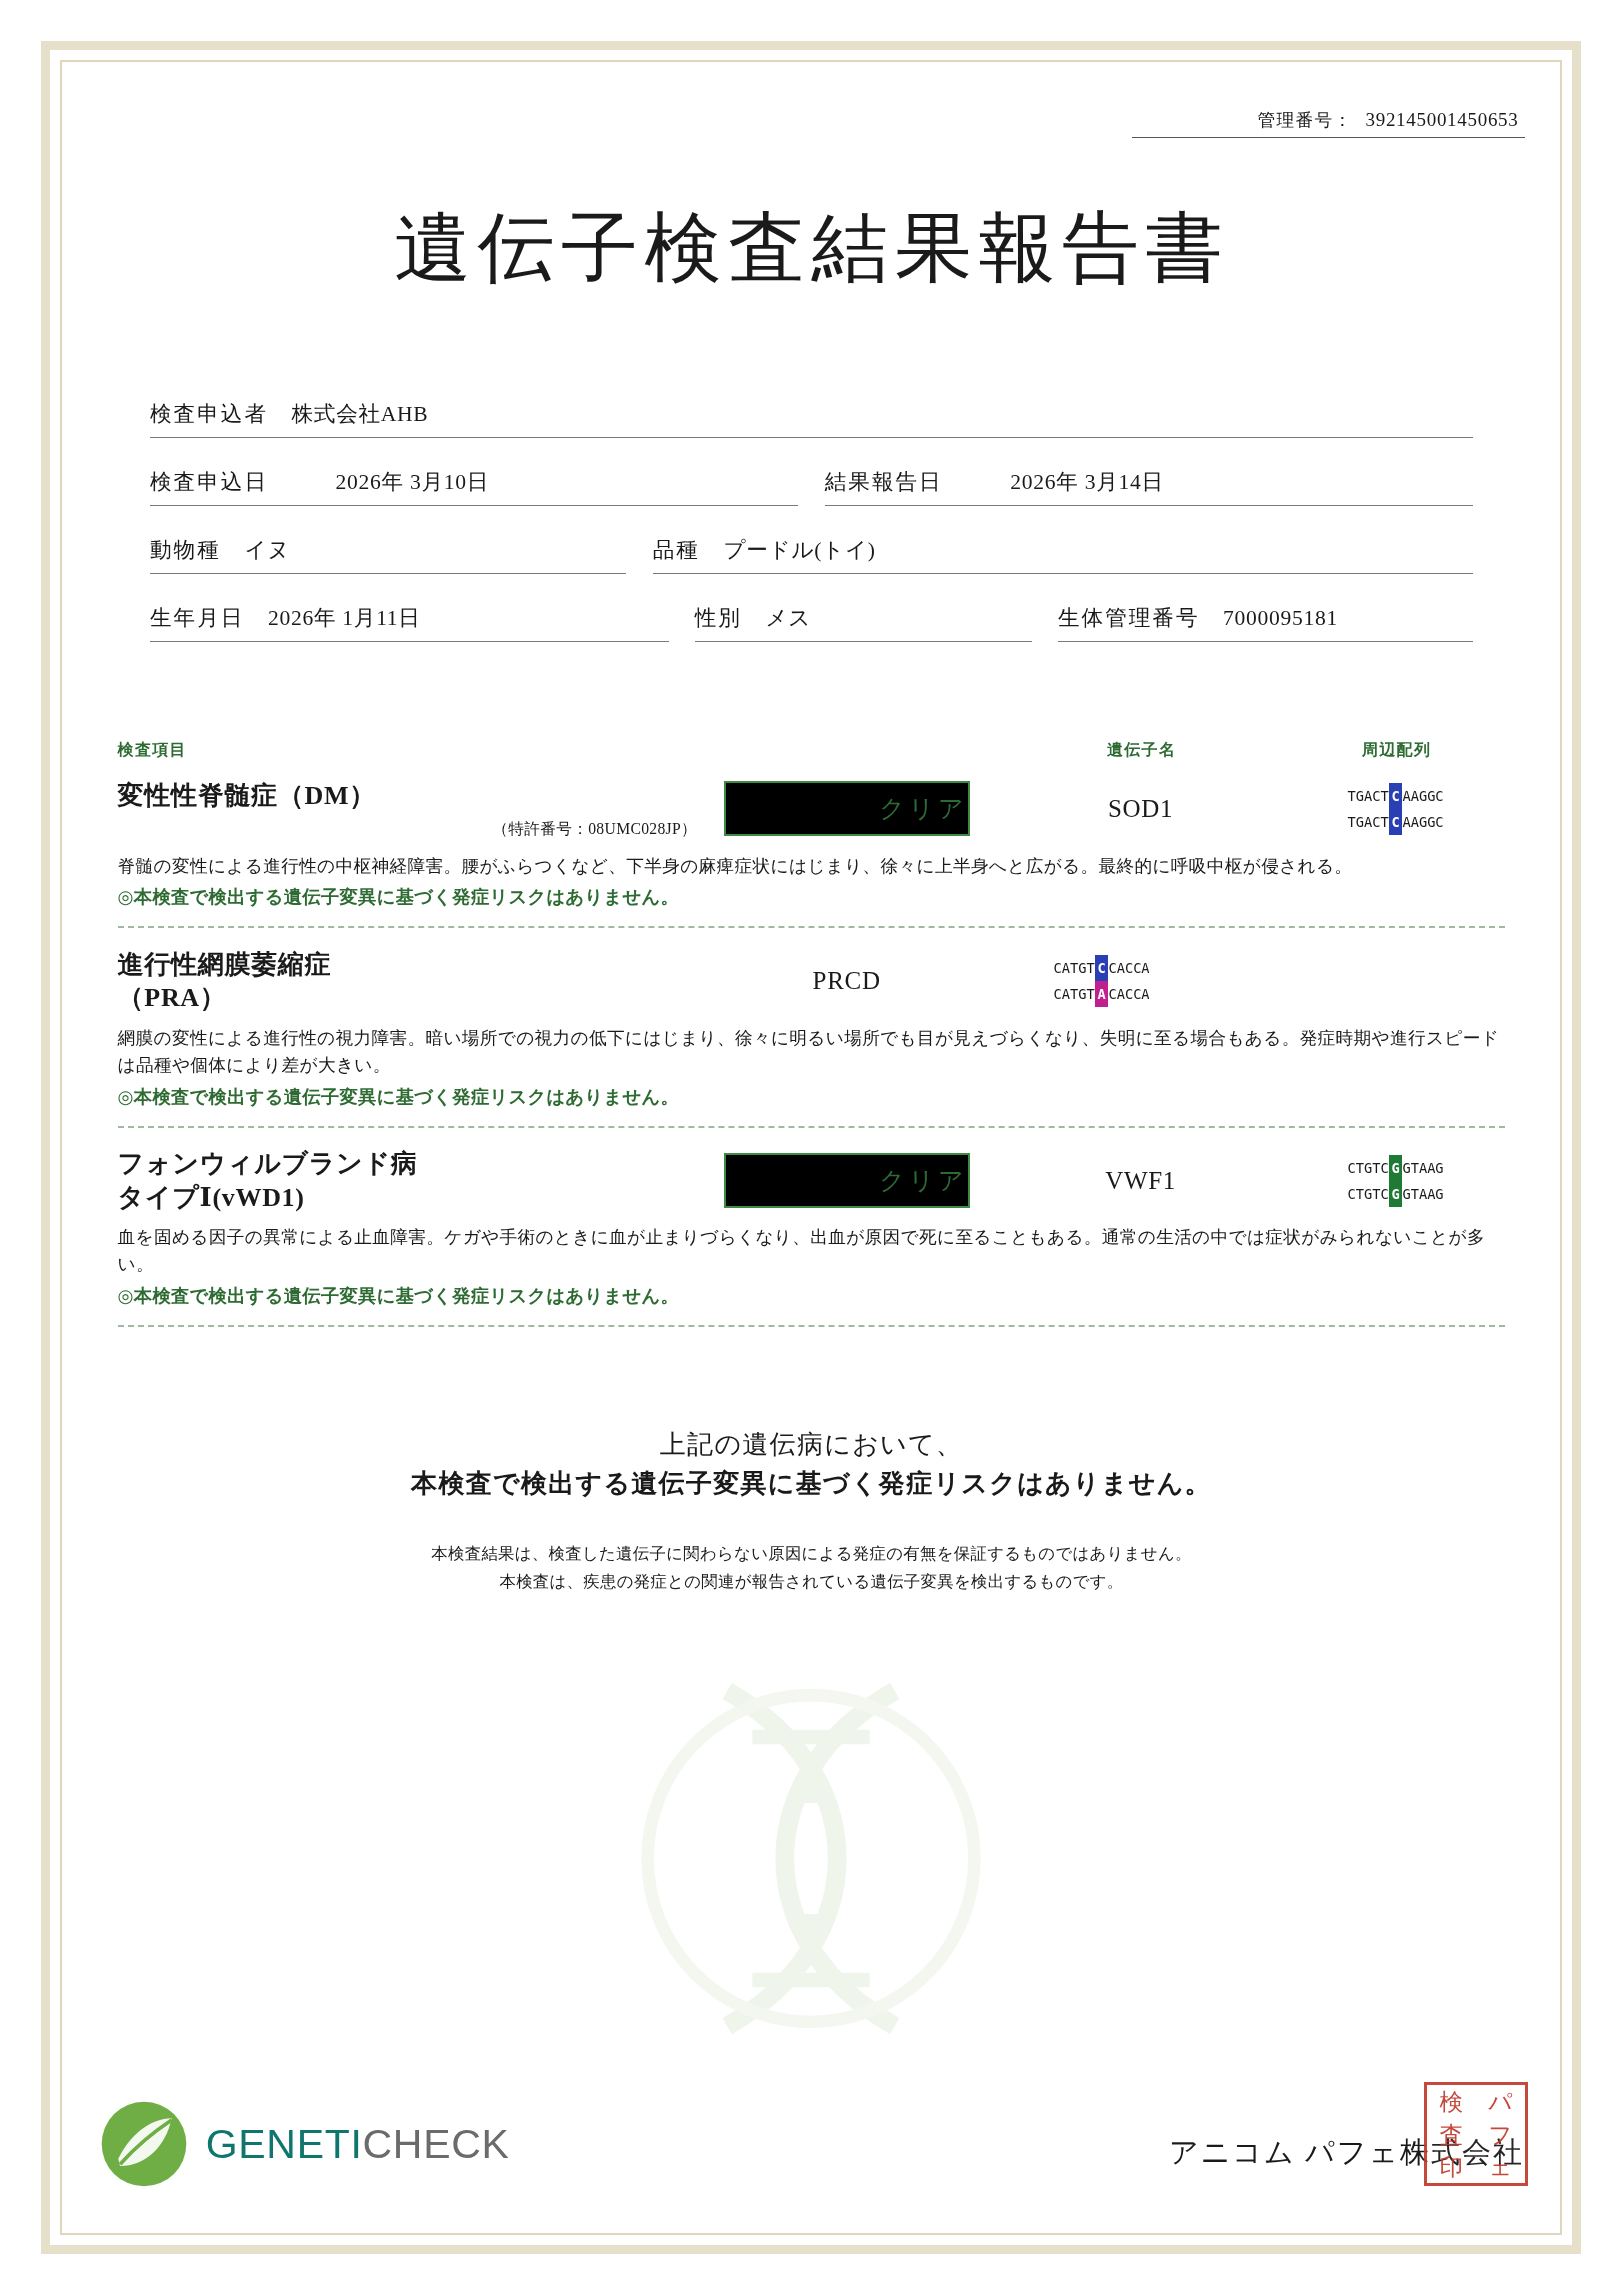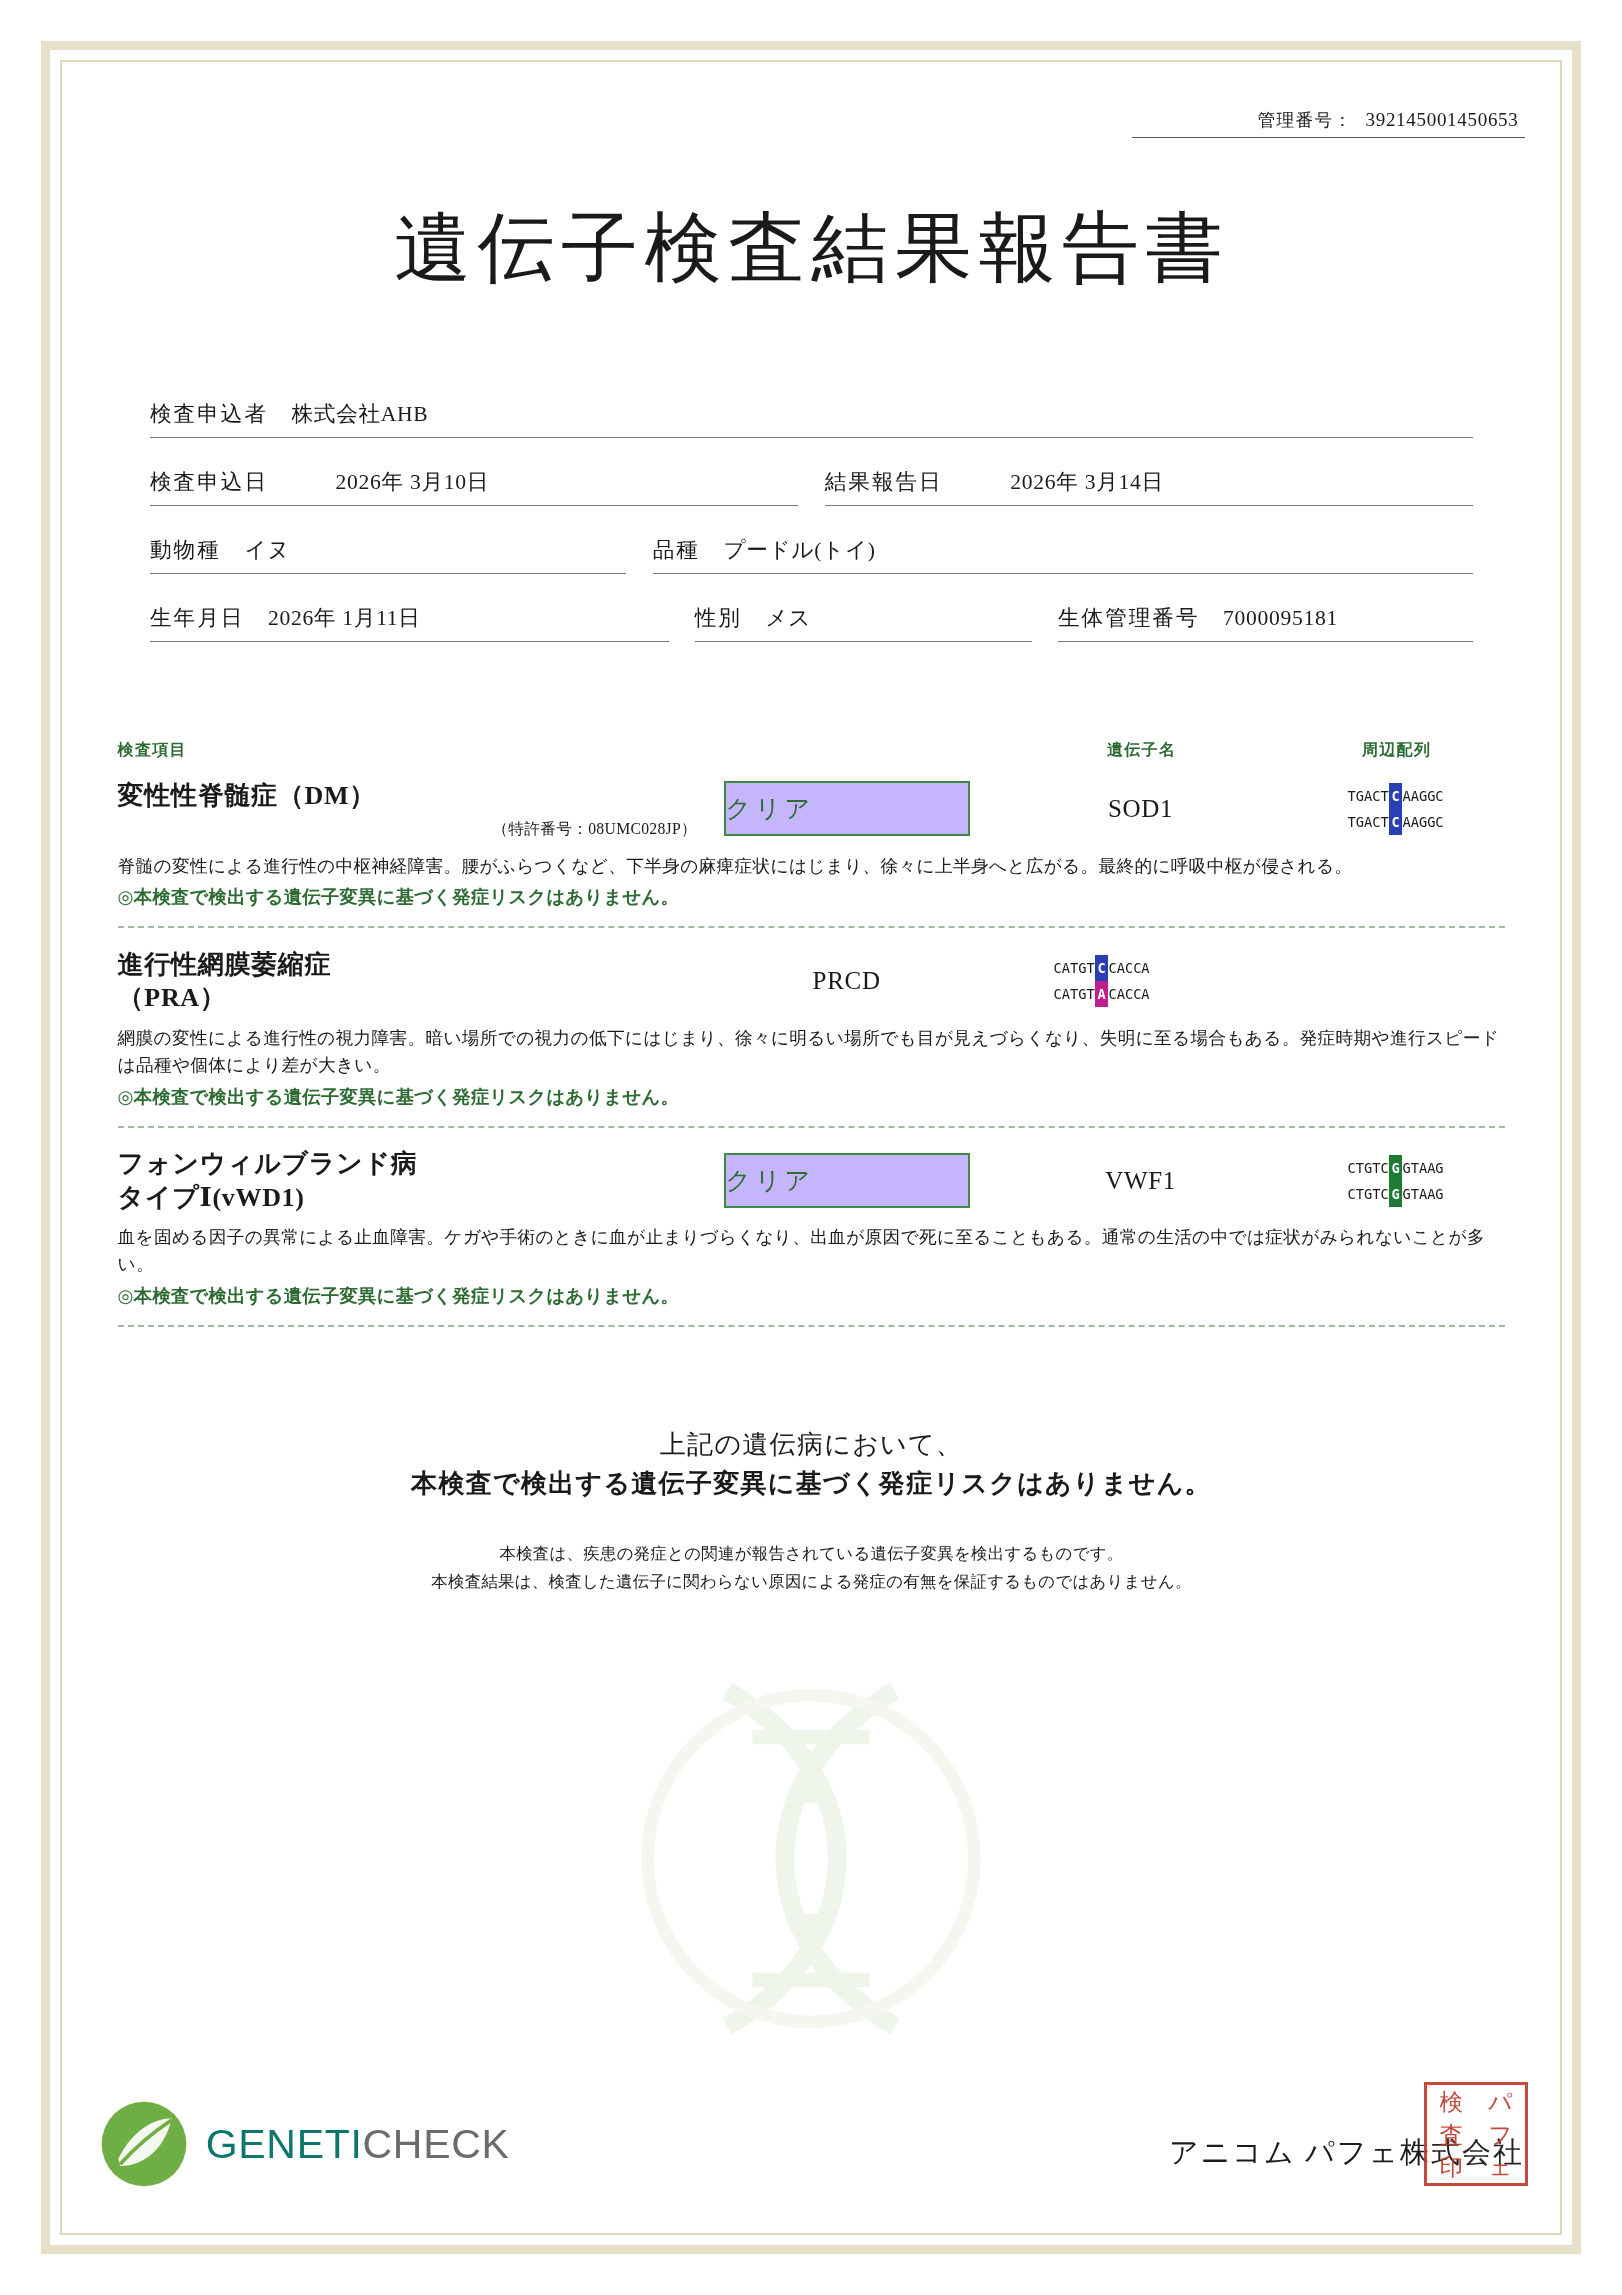--- a/index.html
+++ b/index.html
@@ -160,22 +160,22 @@
     display: flex;
     justify-content: center;
   }
   .judge {
     border: 2px solid #3f8b45;
     color: #2e6b33;
     font-size: 25px;
     letter-spacing: 3.9px;
     padding: 9.2px 0;
     width: 242px;
-    text-align: left;
-    background: #c4b5fd;
+    text-align: right;
+    background: #000000;
   }
   .gene-name {
     width: 294px;
     text-align: center;
     font-size: 25px;
     letter-spacing: 0.7px;
   }
   .seq-cell {
     width: 216px;
     text-align: center;
@@ -453,22 +453,22 @@
         <div class="desc">血を固める因子の異常による止血障害。ケガや手術のときに血が止まりづらくなり、出血が原因で死に至ることもある。通常の生活の中では症状がみられないことが多い。</div>
         <div class="risk-line">◎本検査で検出する遺伝子変異に基づく発症リスクはありません。</div>
         <div class="dash-sep"></div>
       </div>
     </div>
 
     <div class="summary">
       <div class="summary-l1">上記の遺伝病において、</div>
       <div class="summary-l2">本検査で検出する遺伝子変異に基づく発症リスクはありません。</div>
       <div class="summary-note">
+        <div>本検査結果は、検査した遺伝子に関わらない原因による発症の有無を保証するものではありません。</div>
         <div>本検査は、疾患の発症との関連が報告されている遺伝子変異を検出するものです。</div>
-        <div>本検査結果は、検査した遺伝子に関わらない原因による発症の有無を保証するものではありません。</div>
       </div>
     </div>
 
   </div>
 
   <div class="footer">
     <div class="logo">
       <svg class="logo-mark" viewBox="0 0 100 100">
         <circle cx="50" cy="50" r="46" fill="#6fae44"></circle>
         <path d="M22 66 C38 34, 62 22, 80 22 C74 52, 52 74, 24 74 Z" fill="#ffffff" opacity="0.92"></path>

